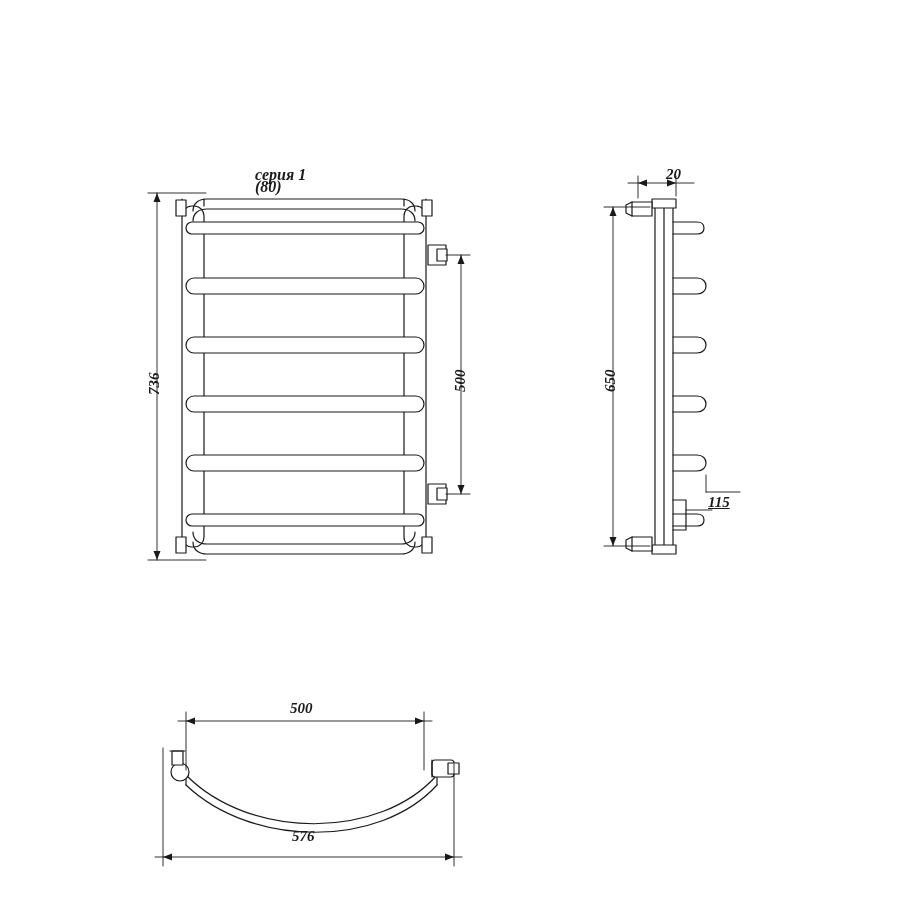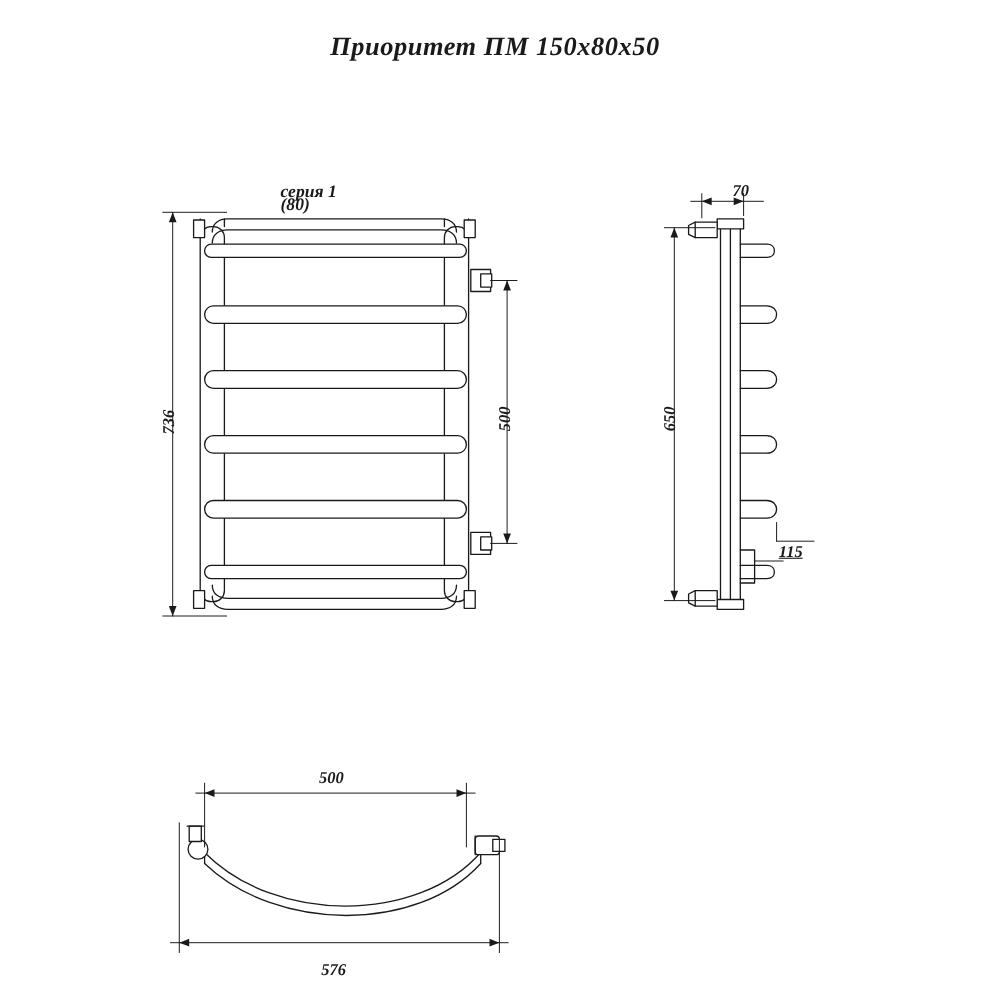--- a/index.html
+++ b/index.html
@@ -52,21 +52,20 @@
   .lbl.series {
     font-size: 16px;
     text-align: left;
   }
 </style>
 </head>
 <body>
 
 <div id="page">
 
-  <div id="title">Приоритет ПМ 150х80х50</div>
 
   <svg class="svg-layer" width="900" height="900" viewBox="0 0 900 900">
     <g fill="none" stroke="#1a1a1a" stroke-width="1.2" stroke-linecap="round" stroke-linejoin="round">
 
       <g>
 
         <rect x="182" y="206" width="22" height="341" rx="10" fill="#ffffff"></rect>
 
         <rect x="404" y="206" width="22" height="341" rx="10" fill="#ffffff"></rect>
 
@@ -199,23 +198,23 @@
     </g>
   </svg>
 
   <div class="lbl series" style="left:255px; top:166px; width:120px;">серия 1</div>
   <div class="lbl series" style="left:255px; top:178px; width:120px;">(80)</div>
 
   <div class="lbl rot" style="left:146px; top:395px;">736</div>
 
   <div class="lbl rot" style="left:452px; top:392px;">500</div>
 
-  <div class="lbl" style="left:666px; top:166px;">70</div>
+  <div class="lbl" style="left:666px; top:166px;">20</div>
 
   <div class="lbl rot" style="left:602px; top:392px;">650</div>
 
   <div class="lbl" style="left:708px; top:494px;text-decoration:underline;">115</div>
 
   <div class="lbl" style="left:290px; top:700px;">500</div>
 
-  <div class="lbl" style="left:292px; top:874px;">576</div>
+  <div class="lbl" style="left:292px; top:828px;">576</div>
 
 </div>
 
 </body></html>

